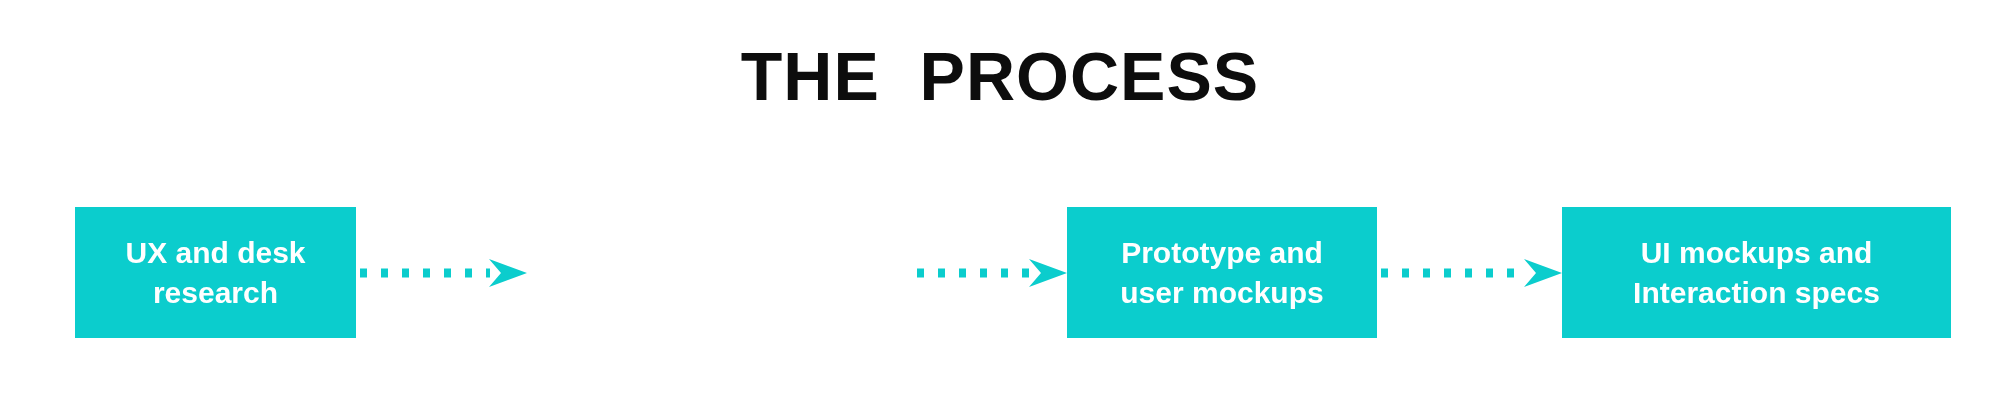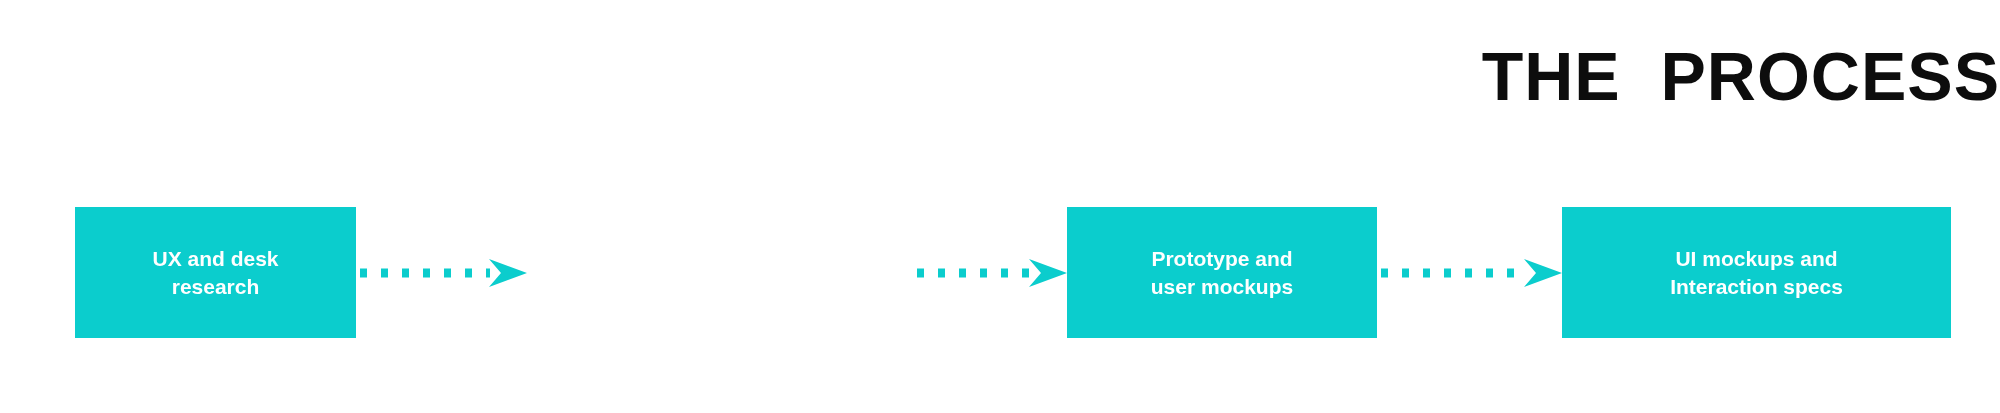--- a/index.html
+++ b/index.html
@@ -19,21 +19,21 @@
     background: #ffffff;
     overflow: hidden;
   }
 
   
   #page-title {
     position: absolute;
     left: 0;
     right: 0;
     top: 42px;
-    text-align: right;
+    text-align: center;
     font-size: 68px;
     font-weight: bold;
     color: #0d0d0d;
     letter-spacing: 1px;
     white-space: pre;
     line-height: 1.0;
   }
 
   
   #flow {
@@ -51,21 +51,21 @@
     background: #0bcdcd;
     display: flex;
     align-items: center;
     justify-content: center;
     box-sizing: border-box;
     padding: 0 10px;
   }
 
   .step-label {
     color: #ffffff;
-    font-size: 21px;
+    font-size: 30px;
     font-weight: bold;
     line-height: 1.33;
     text-align: center;
     white-space: pre-line;
   }
 
   
   .connector {
     position: absolute;
     top: 52px;            

